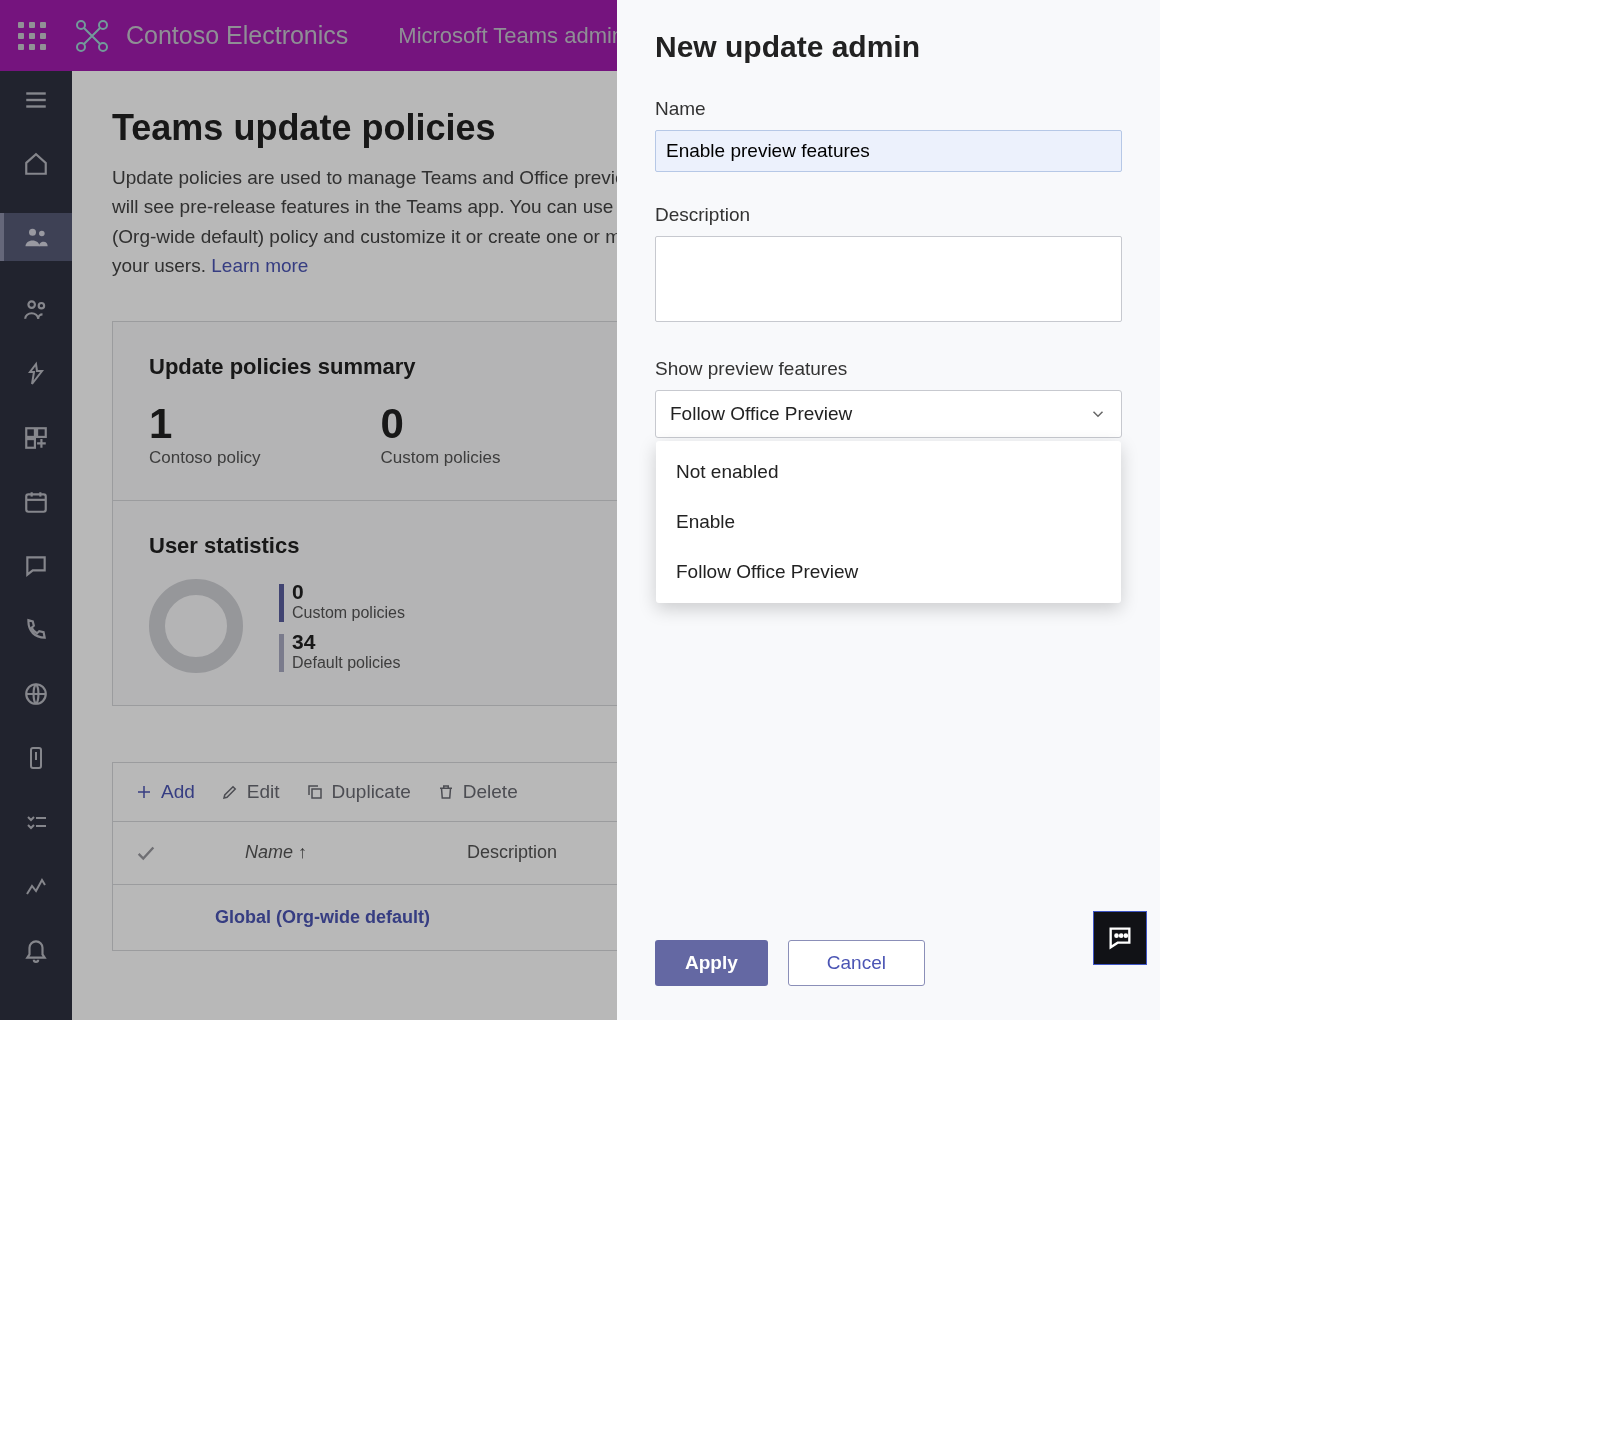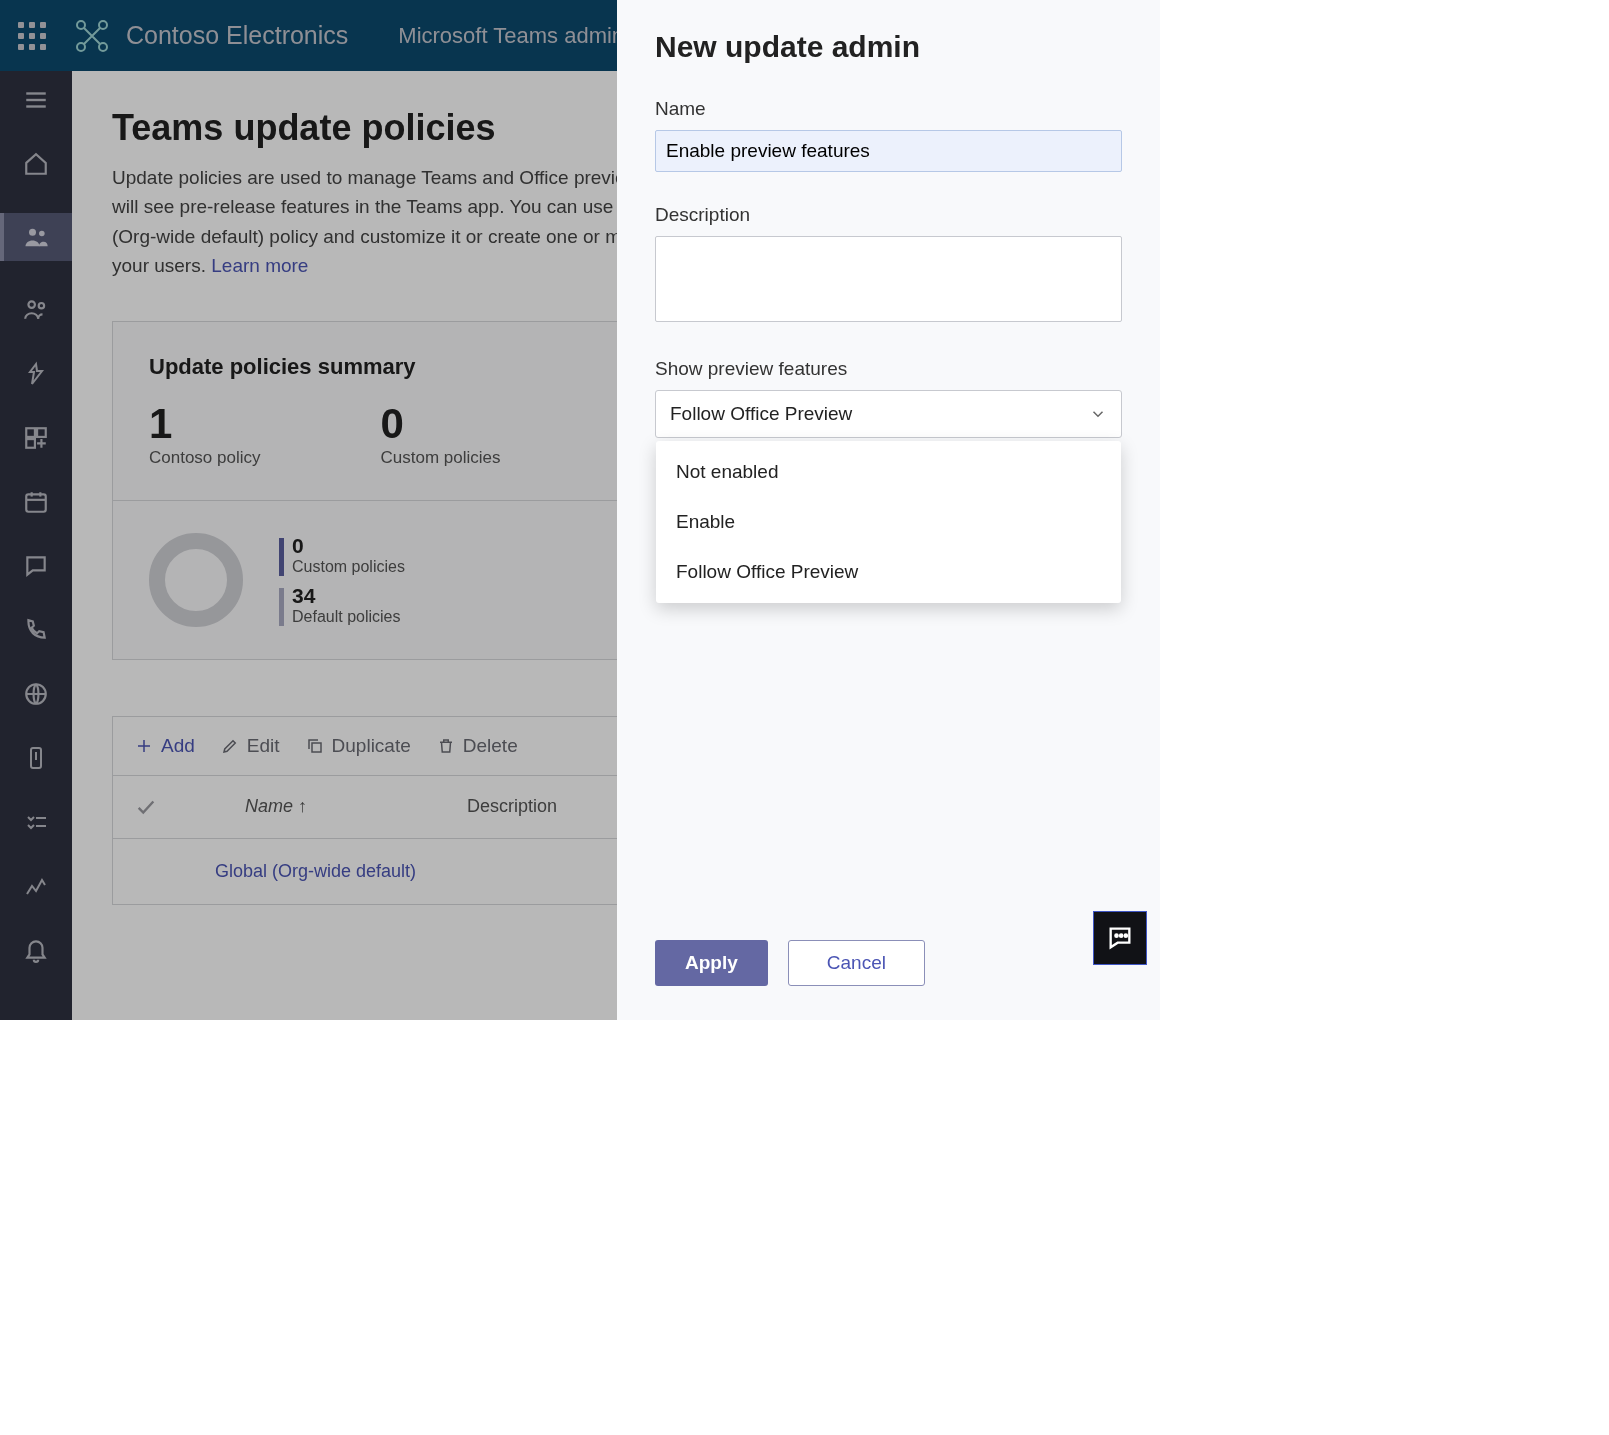--- a/index.html
+++ b/index.html
@@ -1,20 +1,20 @@
 <!DOCTYPE html>
 <html><head>
 <meta charset="utf-8">
 <style>
 * { box-sizing: border-box; margin: 0; padding: 0; }
 body { font-family: "Segoe UI", -apple-system, sans-serif; background: #fff; color: #222; overflow: hidden; }
 .root { position: relative; width: 1160px; height: 1020px; }
 
 
-.topbar { position:absolute; top:0; left:0; right:0; height:71px; background:#0c4a6e; display:flex; align-items:center; gap:26px; padding-left:18px; }
+.topbar { position:absolute; top:0; left:0; right:0; height:71px; background:#a21caf; display:flex; align-items:center; gap:26px; padding-left:18px; }
 .waffle { width:28px; height:28px; display:grid; grid-template-columns:repeat(3,6px); grid-template-rows:repeat(3,6px); gap:5px; }
 .waffle span { background:#c9cad0; border-radius:1px; }
 .brand { display:flex; align-items:center; gap:14px; }
 .brand svg { width:40px; height:40px; }
 .brand-text { color:#c6c7cf; font-size:25px; font-weight:500; }
 .tenant { color:#c6c7cf; font-size:22px; margin-left:24px; }
 
 
 .rail { position:absolute; top:71px; left:0; bottom:0; width:72px; background:#2f3140; display:flex; flex-direction:column; align-items:center; padding-top:14px; gap:34px; }
 .rail .rail-item { width:30px; height:30px; display:flex; align-items:center; justify-content:center; color:#b9bac2; }
@@ -44,21 +44,21 @@
 .kpi .num { font-size:21px; font-weight:600; }
 .kpi .lbl { font-size:16px; color:#555; }
 
 
 .actions-bar { display:flex; gap:26px; align-items:center; border:1px solid #d7d8dc; border-bottom:none; margin-top:56px; padding:18px 22px; }
 .action-btn { display:flex; align-items:center; gap:8px; font-size:19px; color:#6a6b73; }
 .action-btn.primary { color:#4b55b4; }
 .table-head { display:flex; align-items:center; border:1px solid #d7d8dc; border-bottom:none; padding:20px 22px; gap:40px; }
 .table-head .name-col { font-size:18px; color:#555; margin-left:48px;font-style:italic; }
 .table-head .desc-col { font-size:18px; color:#555; margin-left:120px;}
-.table-row { display:flex; align-items:center; border:1px solid #d7d8dc; padding:22px 22px; gap:40px; }
+.table-row { display:flex; align-items:center; border:1px solid #d7d8dc; padding:22px 22px; gap:40px;font-weight:bold; }
 .link { color:#4b55b4; font-size:18px; margin-left:80px; }
 .chk { width:22px; height:22px; }
 
 
 .panel { position:absolute; top:0; right:0; bottom:0; width:543px; background:#f8f9fb; z-index:10; padding:30px 38px 20px 38px; display:flex; flex-direction:column; }
 .panel h2 { font-size:30px; font-weight:700; margin-bottom:34px;}
 .fld { margin-bottom:32px; }
 .fld-label { font-size:19px; color:#333; margin-bottom:10px; }
 .fld input[type=text] { width:100%; height:42px; font-size:19px; padding:6px 10px; border:1px solid #b6c8e6; background:#ecf1fc; border-radius:2px; }
 .fld textarea { width:100%; height:86px; font-size:19px; padding:8px 10px; border:1px solid #c7c9cf; background:#fff; border-radius:2px; resize:none; }
@@ -211,20 +211,21 @@
             <div class="big">1</div>
             <div class="label">Contoso policy</div>
           </div>
           <div>
             <div class="big">0</div>
             <div class="label">Custom policies</div>
           </div>
         </div>
       </div>
       <div class="card-section">
+        <div class="card-title">User statistics</div>
         <div class="user-stats">
           <div class="donut"></div>
           <div class="kpi-col">
             <div class="kpi">
                 <div class="bar"></div>
                 <div>
                   <div class="num">0</div>
                   <div class="lbl">Custom policies</div>
                 </div>
               </div>

